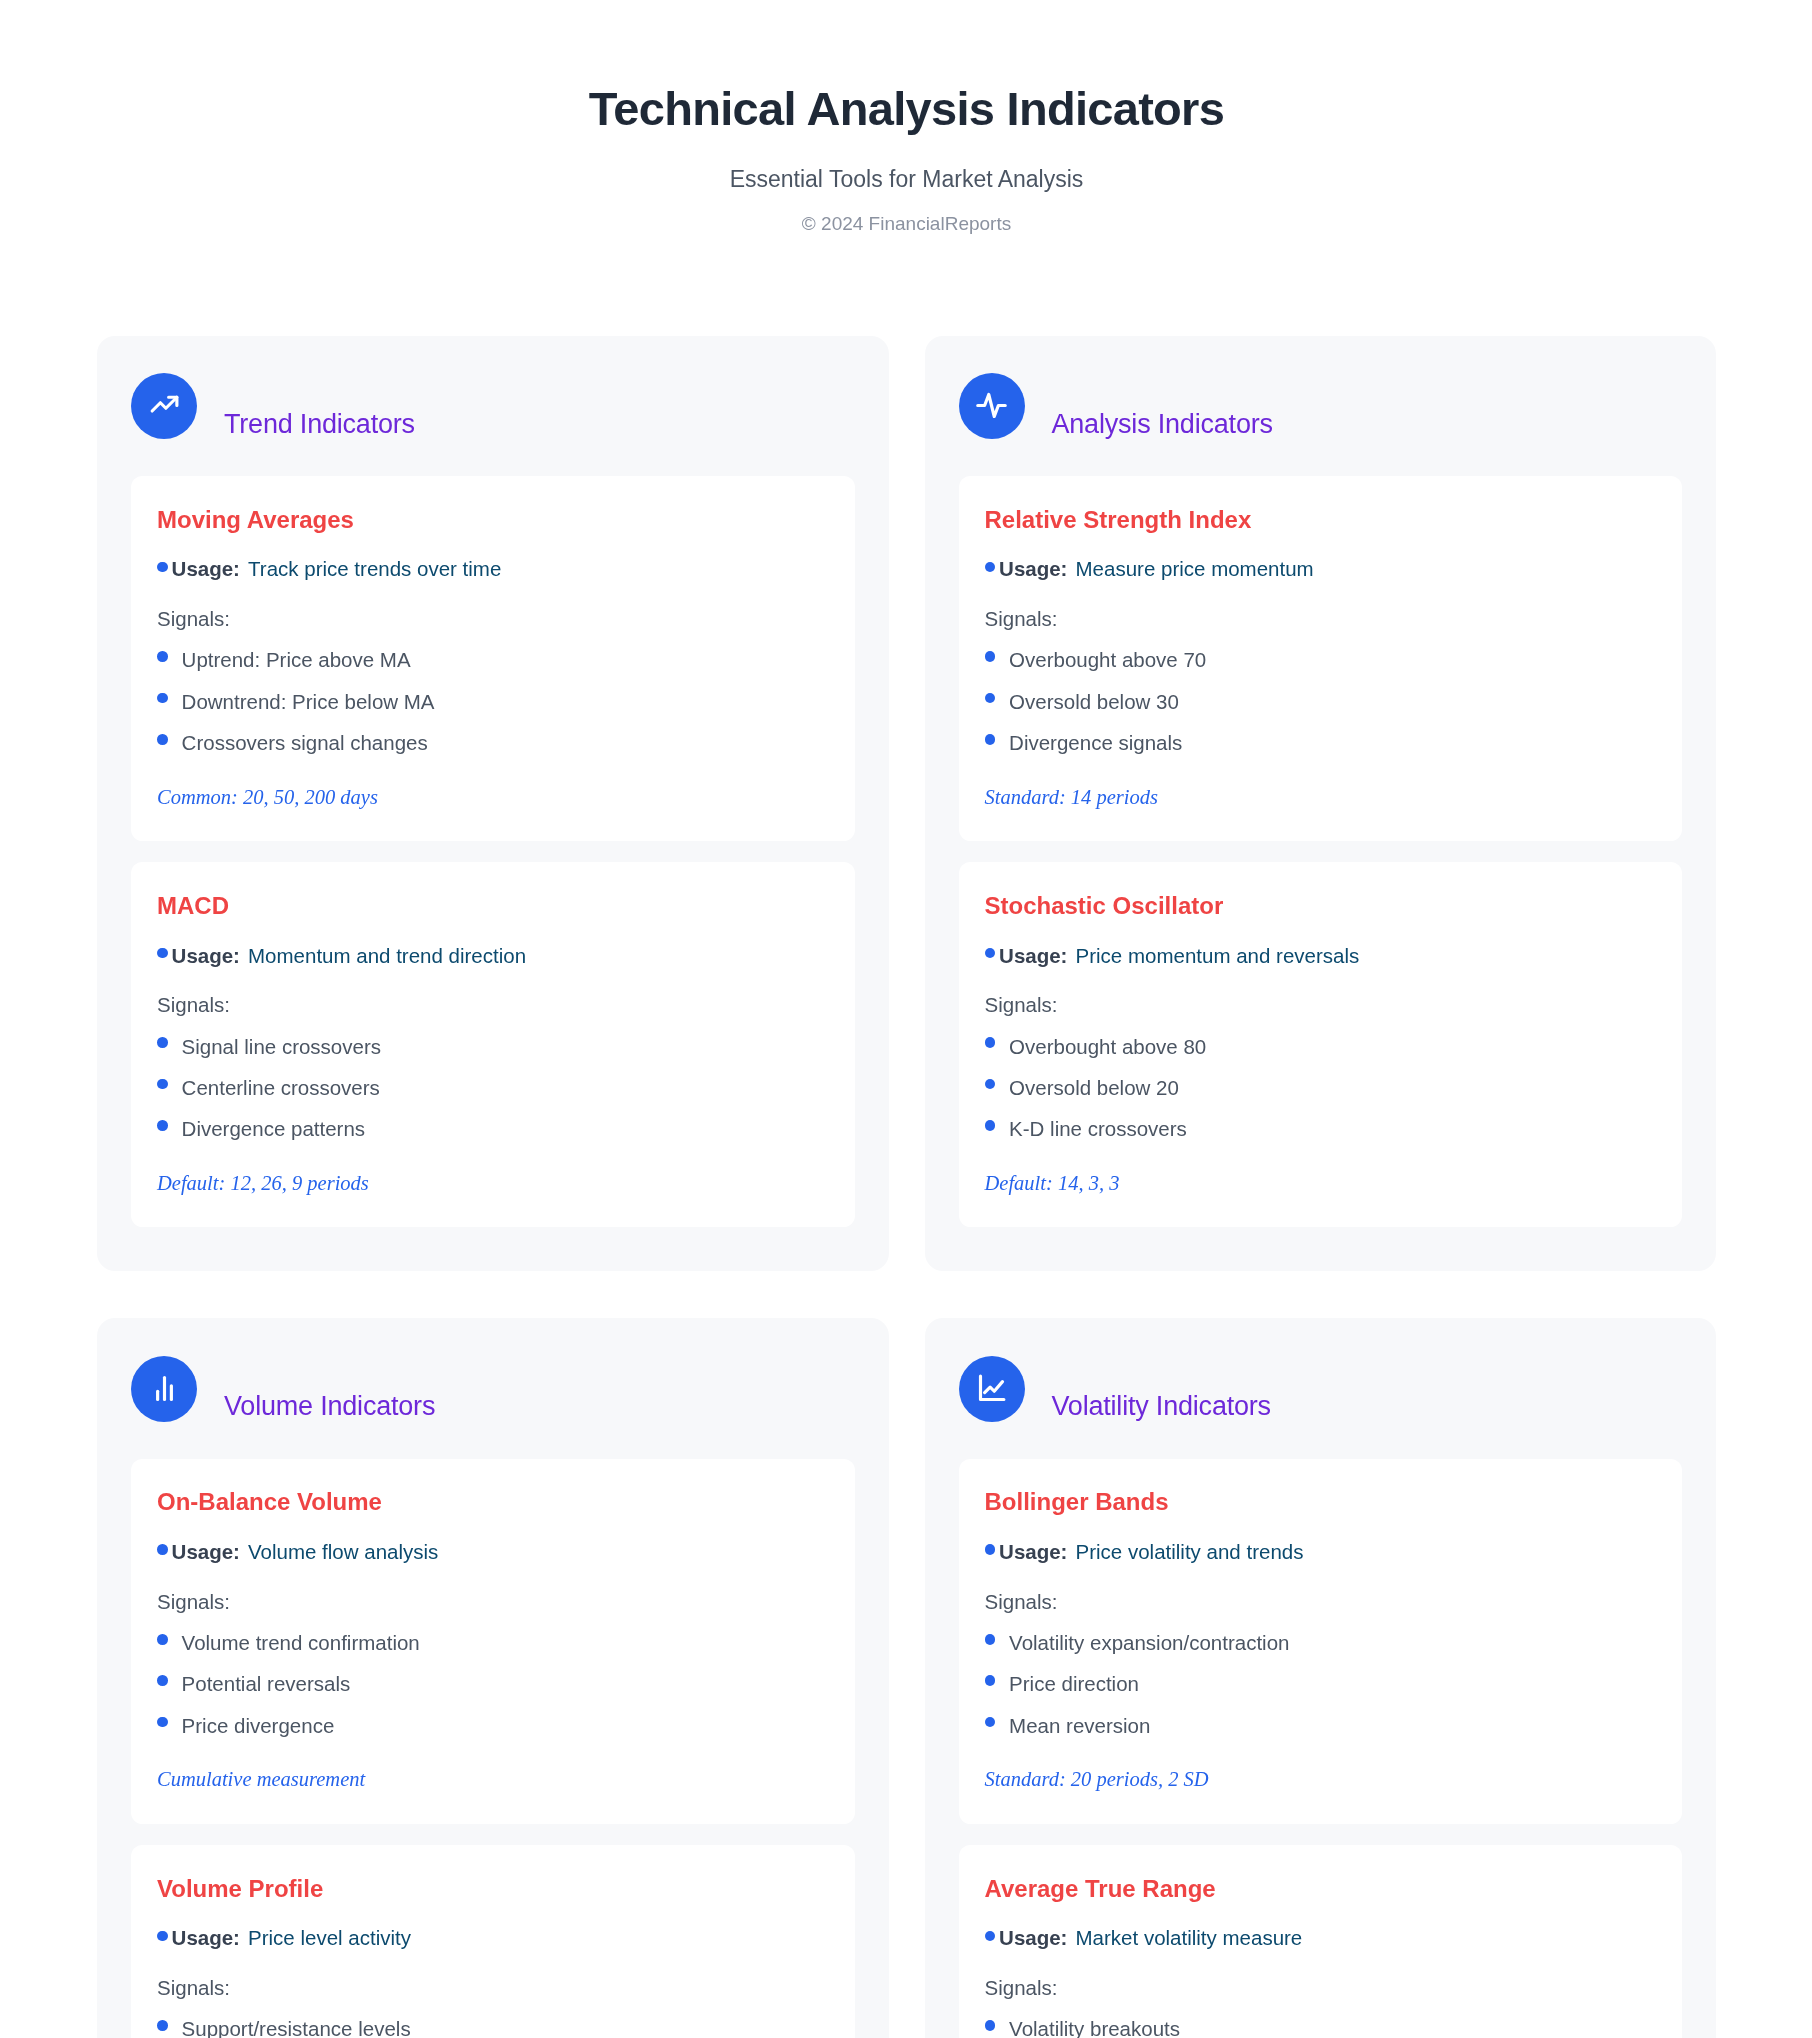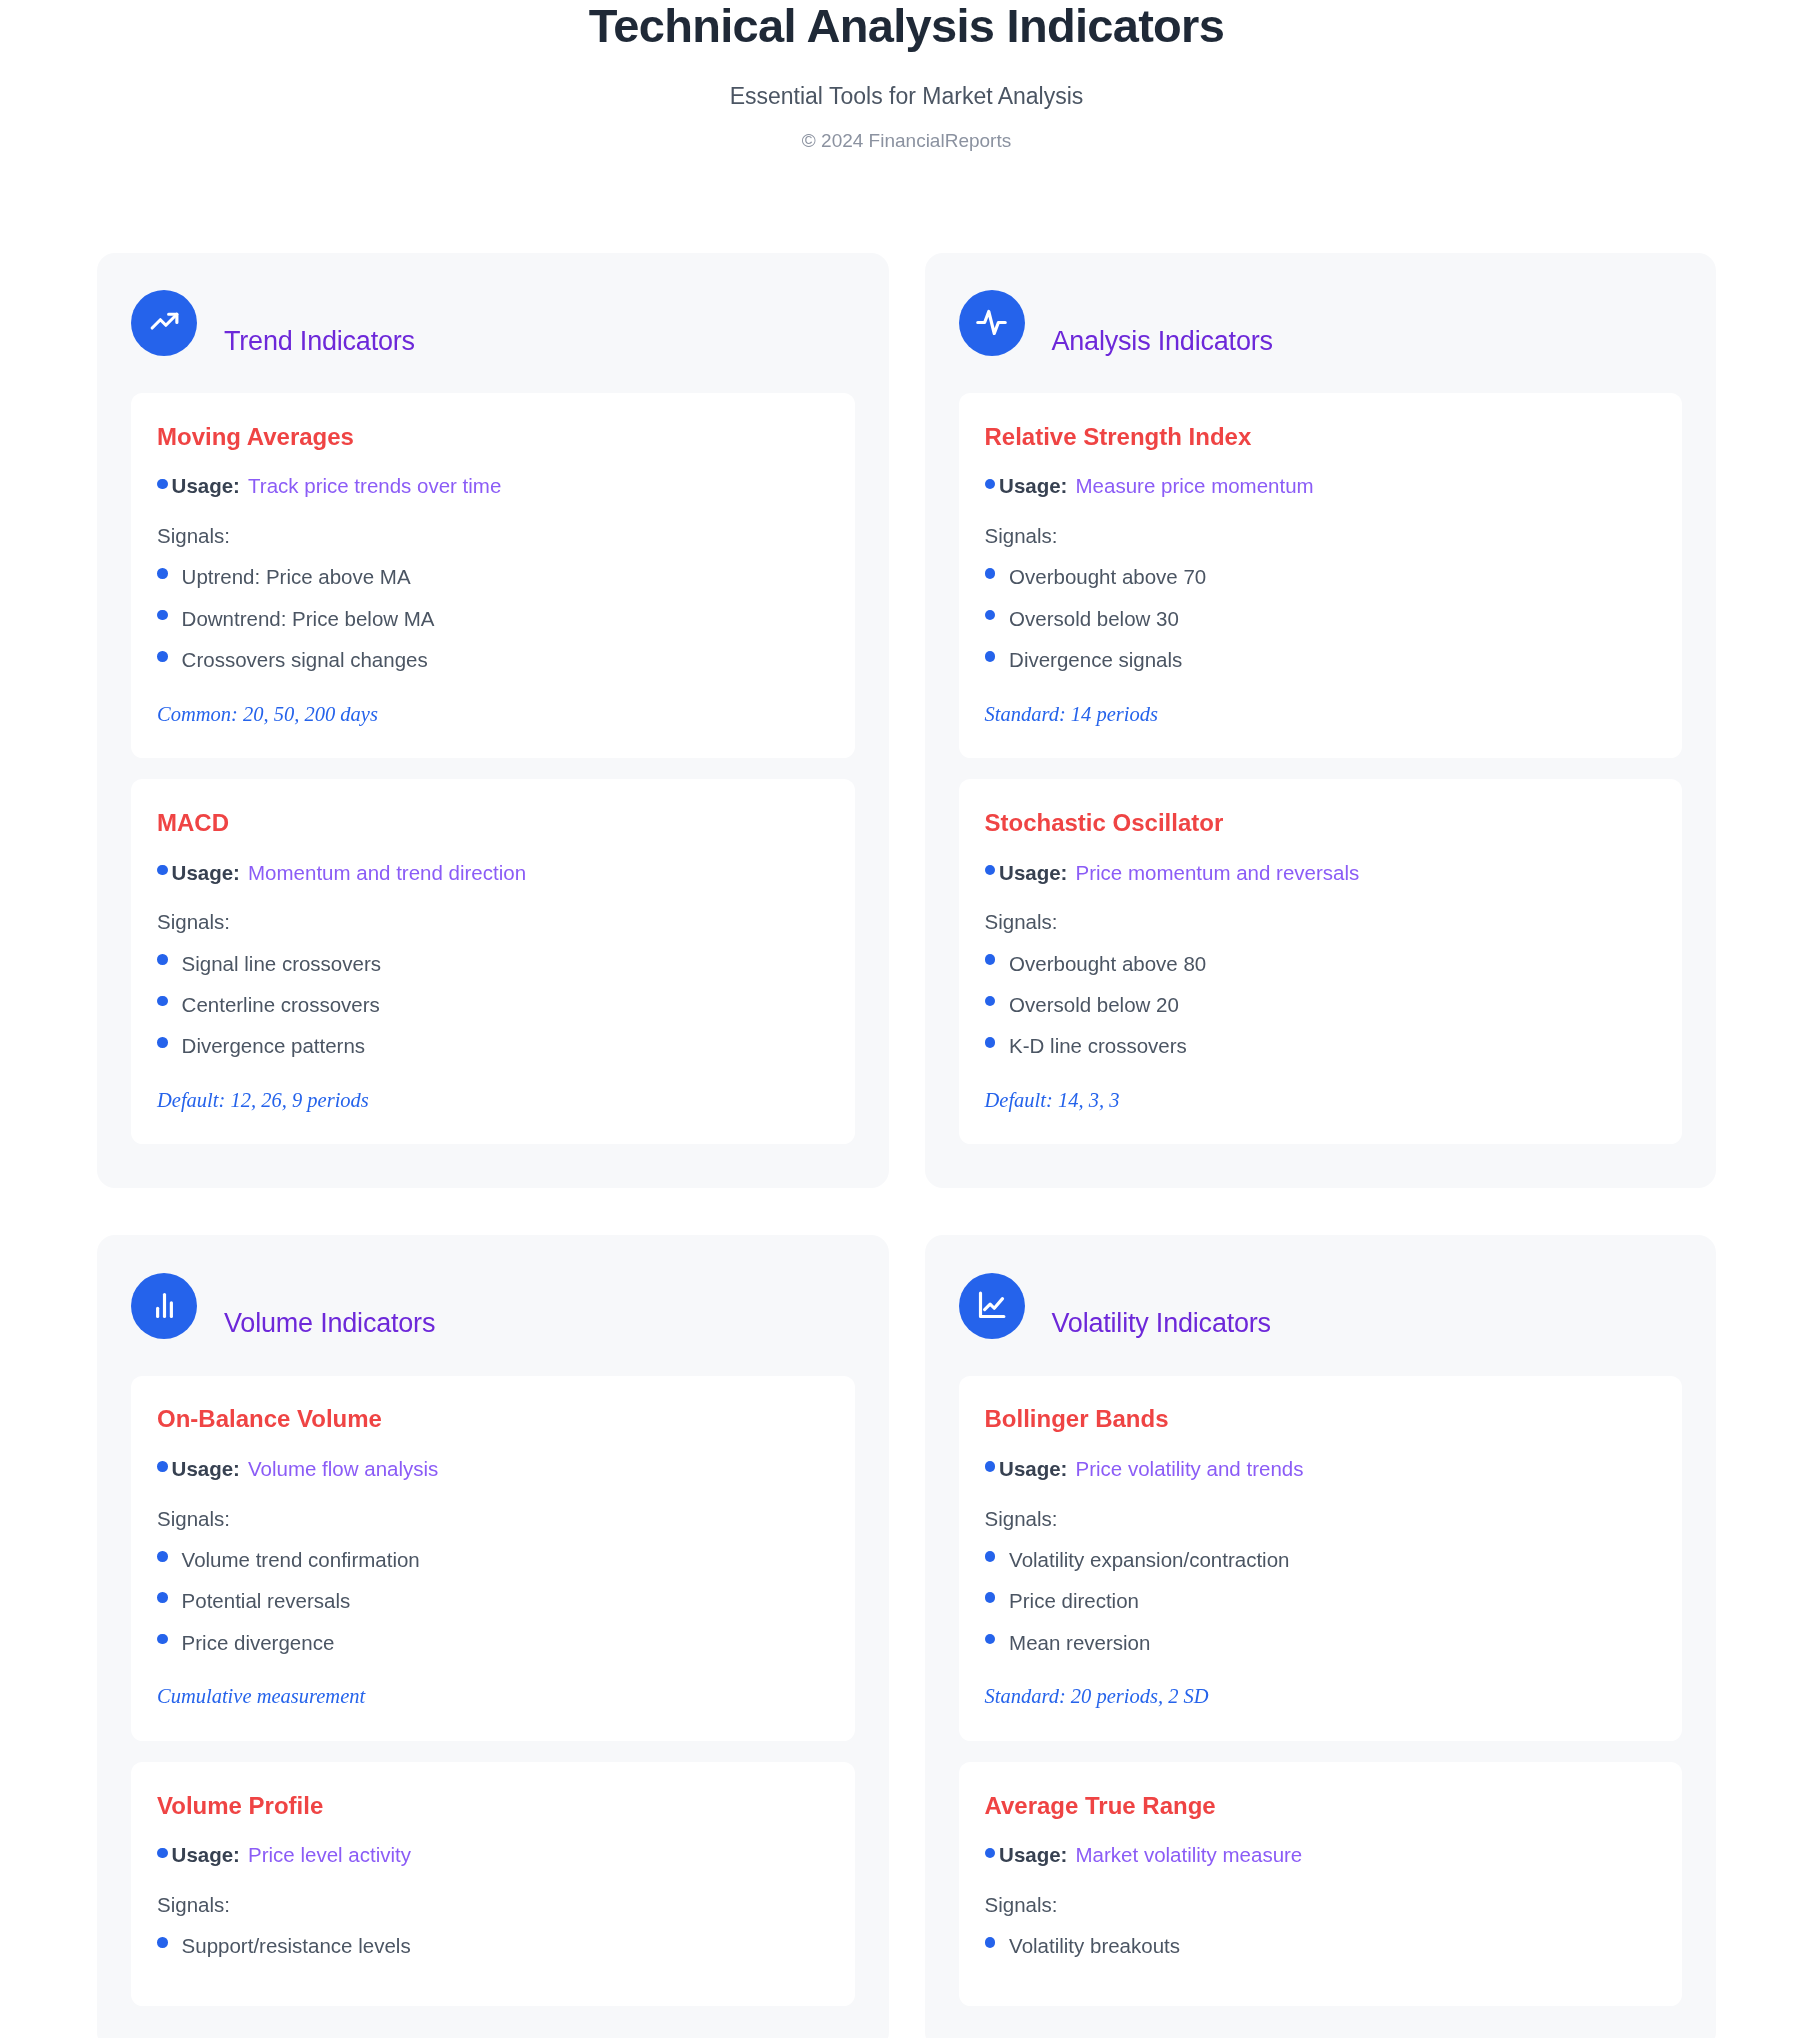--- a/index.html
+++ b/index.html
@@ -13,20 +13,21 @@
 
   .page {
     width: 1813px;
     min-height: 2038px;
     background: #ffffff;
     padding: 0;
   }
 
   
   .header {
+    padding-top: 83px;
     text-align: center;
   }
   .page-title {
     font-size: 47px;
     font-weight: bold;
     color: #1f2937;
     letter-spacing: -0.7px;
     line-height: 1.1;
   }
   .page-subtitle {
@@ -122,21 +123,21 @@
   }
   .usage-label {
     font-size: 20.5px;
     font-weight: bold;
     color: #374151;
     line-height: 1.3;
   }
   .usage-value {
     font-size: 20.5px;
     font-weight: normal;
-    color: #8b5cf6;
+    color: #0c4a6e;
     line-height: 1.3;
     margin-left: 4.1px;
   }
 
   .signals-label {
     font-size: 20.5px;
     font-weight: normal;
     color: #4b5563;
     line-height: 1.3;
     margin-bottom: 14.7px;

